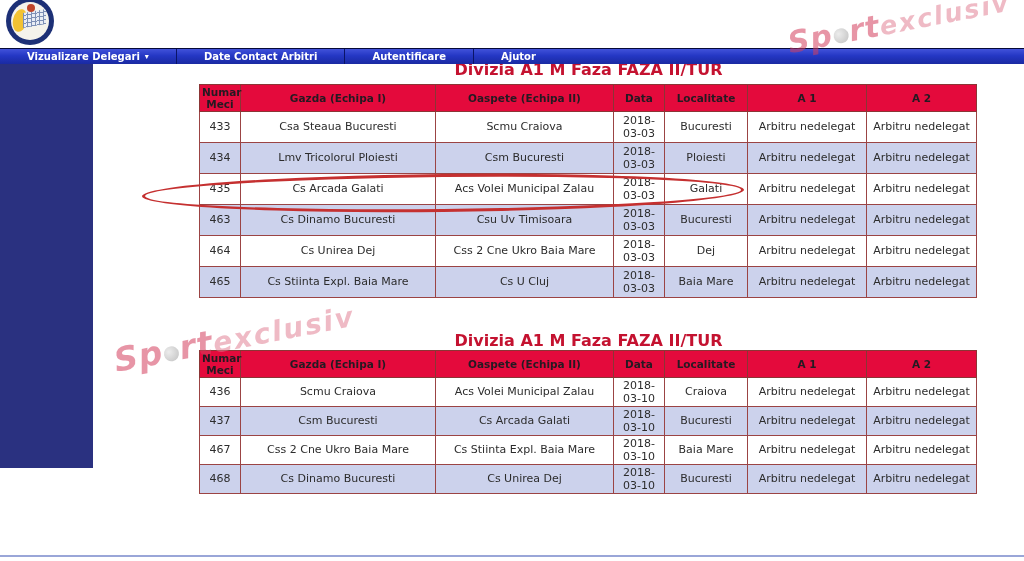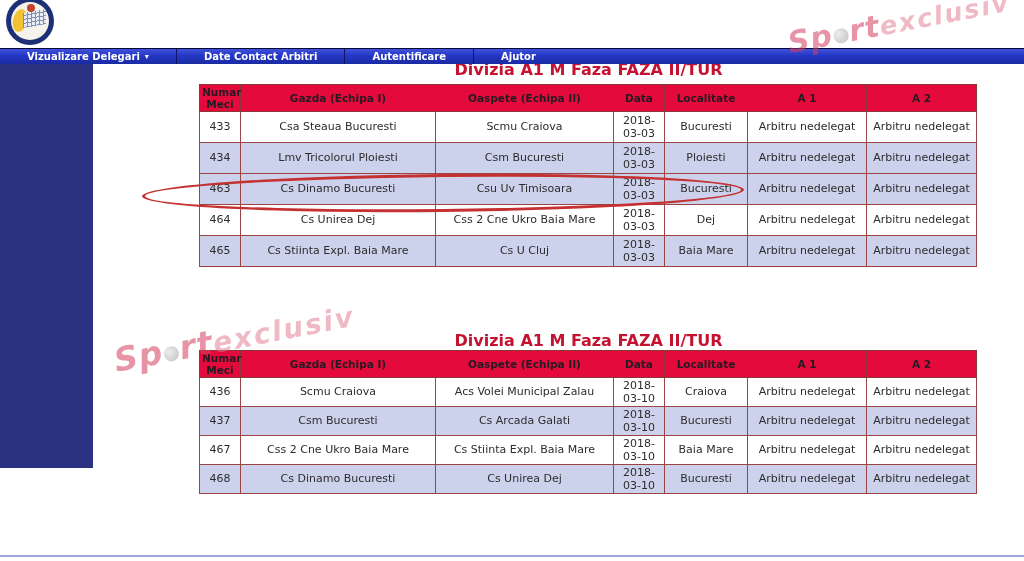--- a/index.html
+++ b/index.html
@@ -140,20 +140,29 @@
       </tr>
       <tr class="alt">
         <td>434</td>
         <td>Lmv Tricolorul Ploiesti</td>
         <td>Csm Bucuresti</td>
         <td>2018-03-03</td>
         <td>Ploiesti</td>
         <td>Arbitru nedelegat</td>
         <td>Arbitru nedelegat</td>
       </tr>
+      <tr>
+        <td>435</td>
+        <td>Cs Arcada Galati</td>
+        <td>Acs Volei Municipal Zalau</td>
+        <td>2018-03-03</td>
+        <td>Galati</td>
+        <td>Arbitru nedelegat</td>
+        <td>Arbitru nedelegat</td>
+      </tr>
       <tr class="alt">
         <td>463</td>
         <td>Cs Dinamo Bucuresti</td>
         <td>Csu Uv Timisoara</td>
         <td>2018-03-03</td>
         <td>Bucuresti</td>
         <td>Arbitru nedelegat</td>
         <td>Arbitru nedelegat</td>
       </tr>
       <tr>

